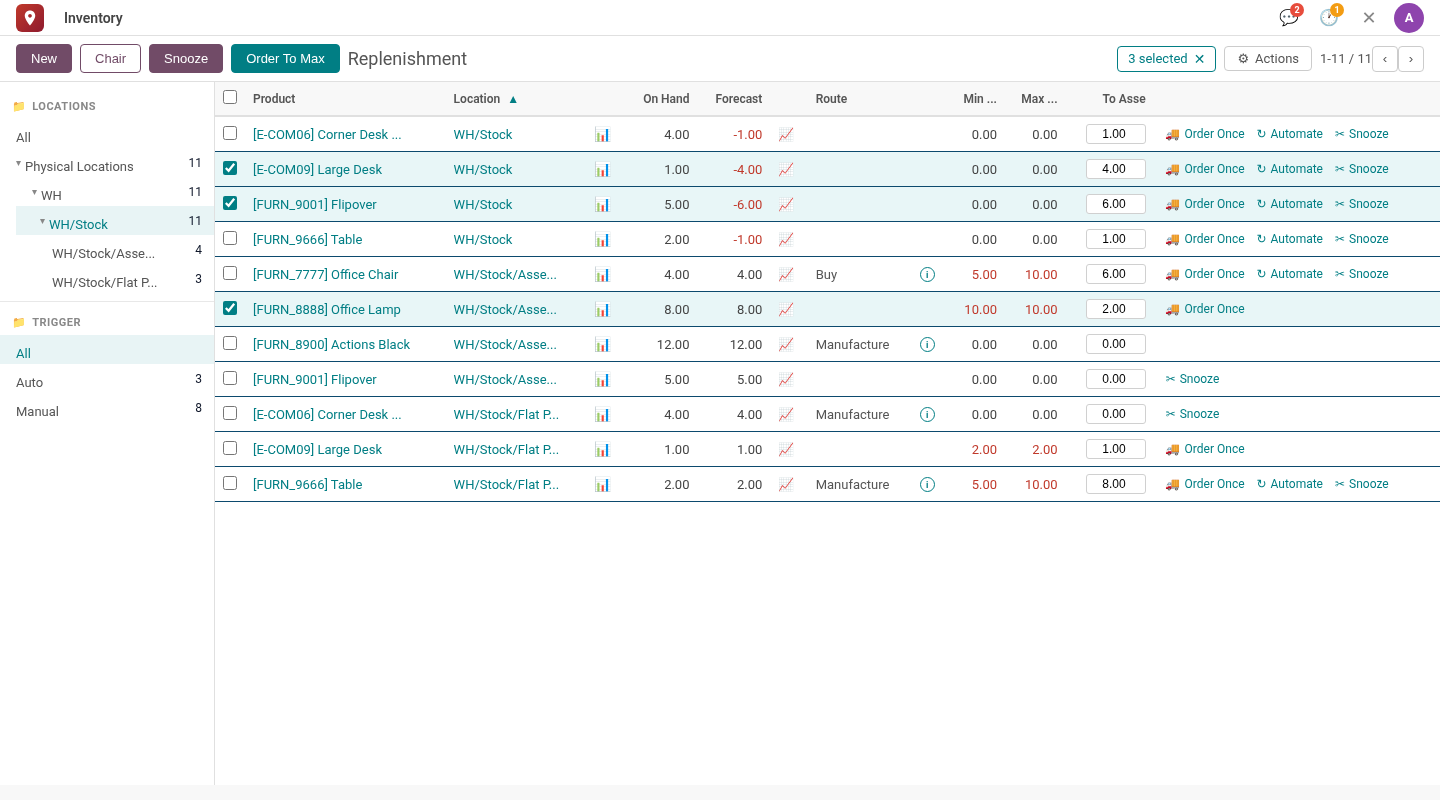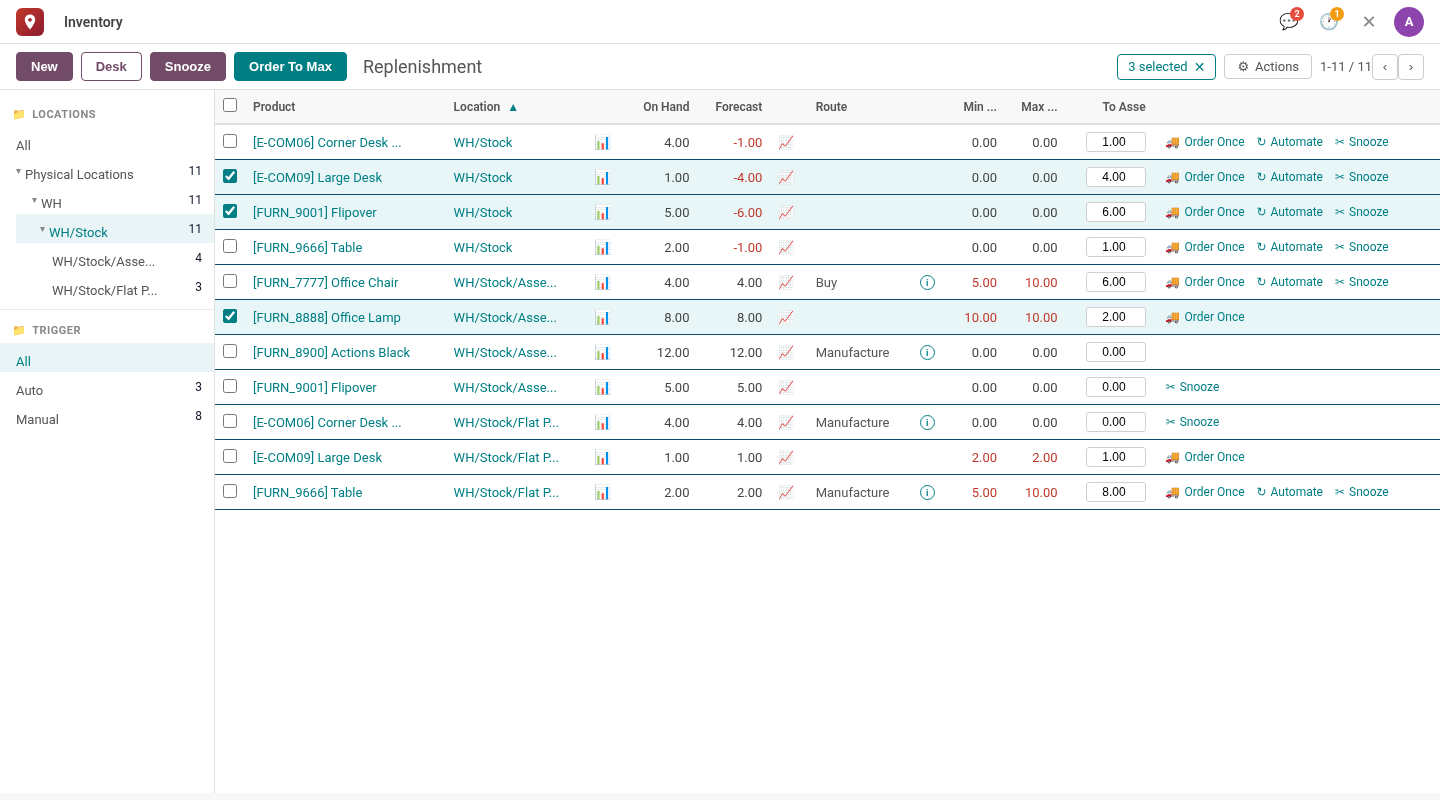--- a/index.html
+++ b/index.html
@@ -1,36 +1,36 @@
 <!DOCTYPE html>
 <html><head>
   <meta charset="utf-8">
   <style>
     * { box-sizing: border-box; margin: 0; padding: 0; }
     body { font-family: -apple-system, BlinkMacSystemFont, 'Segoe UI', Roboto, sans-serif; font-size: 13px; background: #f8f8f8; color: #333; }
 
     
-    .topnav { display: flex; align-items: center; background: #fff; border-bottom: 1px solid #e0e0e0; padding: 0 16px; height: 44px; gap: 20px; }
+    .topnav { display: flex; align-items: center; background: #fff; border-bottom: 1px solid #e0e0e0; padding: 0 16px; height: 36px; gap: 20px; }
     .topnav-logo { width: 28px; height: 28px; background: linear-gradient(135deg, #c0392b, #8e1a2e); border-radius: 6px; display: flex; align-items: center; justify-content: center; color: #fff; font-size: 14px; flex-shrink: 0; }
     .topnav-brand { font-weight: 600; font-size: 14px; color: #444; }
     .topnav-menu { display: flex; gap: 16px; }
     .topnav-item { color: #555; font-size: 13px; cursor: pointer; padding: 4px 0; }
     .topnav-right { margin-left: auto; display: flex; align-items: center; gap: 10px; }
     .topnav-icon-btn { position: relative; width: 30px; height: 30px; display: flex; align-items: center; justify-content: center; cursor: pointer; color: #555; font-size: 16px; }
     .badge { position: absolute; top: 0; right: 0; background: #e74c3c; color: #fff; font-size: 9px; border-radius: 50%; width: 14px; height: 14px; display: flex; align-items: center; justify-content: center; font-weight: 700; }
     .badge-yellow { background: #f39c12; }
     .avatar { width: 30px; height: 30px; background: #8e44ad; border-radius: 50%; display: flex; align-items: center; justify-content: center; color: #fff; font-weight: 700; font-size: 13px; cursor: pointer; }
 
     
     .actionbar { display: flex; align-items: center; background: #fff; padding: 8px 16px; border-bottom: 1px solid #e0e0e0; gap: 8px; }
-    .btn { padding: 6px 14px; border-radius: 4px; border: 1px solid transparent; cursor: pointer; font-size: 13px; font-weight: 700; }
+    .btn { padding: 6px 14px; border-radius: 4px; border: 1px solid transparent; cursor: pointer; font-size: 13px; font-weight: 400; }
     .btn-primary { background: #714b67; color: #fff; border-color: #714b67; }
     .btn-secondary { background: #fff; color: #714b67; border-color: #714b67; }
     .btn-teal { background: #017e84; color: #fff; border-color: #017e84; }
-    .page-title { font-size: 18px; color: #555; margin-left: 8px; }
+    .page-title { font-size: 18px; color: #555; }
     .spacer { flex: 1; }
     .selection-badge { display: flex; align-items: center; gap: 6px; border: 1px solid #017e84; border-radius: 4px; padding: 4px 10px; color: #017e84; font-size: 13px; }
     .selection-badge .close-x { cursor: pointer; font-size: 14px; }
     .actions-btn { display: flex; align-items: center; gap: 6px; border: 1px solid #ccc; border-radius: 4px; padding: 4px 12px; cursor: pointer; background: #fff; color: #555; font-size: 13px; }
     .pagination { display: flex; align-items: center; color: #555; font-size: 13px; }
     .pag-btn { width: 26px; height: 26px; border: 1px solid #ccc; background: #fff; border-radius: 4px; cursor: pointer; display: flex; align-items: center; justify-content: center; color: #555; }
 
     
     .main { display: flex; height: calc(100vh - 44px - 53px); }
 
@@ -85,21 +85,21 @@
     </div>
     <div class="topnav-icon-btn">
       <span style="font-size:18px; color:#888;">✕</span>
     </div>
     <div class="avatar">A</div>
   </div>
 </nav>
 
 <div class="actionbar">
   <button class="btn btn-primary">New</button>
-  <button class="btn btn-secondary">Desk</button>
+  <button class="btn btn-secondary">Chair</button>
   <button class="btn btn-primary">Snooze</button>
   <button class="btn btn-teal">Order To Max</button>
   <span class="page-title">Replenishment</span>
   <div class="spacer"></div>
   <div class="selection-badge">
     <span>3 selected</span>
     <span class="close-x">✕</span>
   </div>
   <div class="actions-btn">
     <span>⚙</span>

